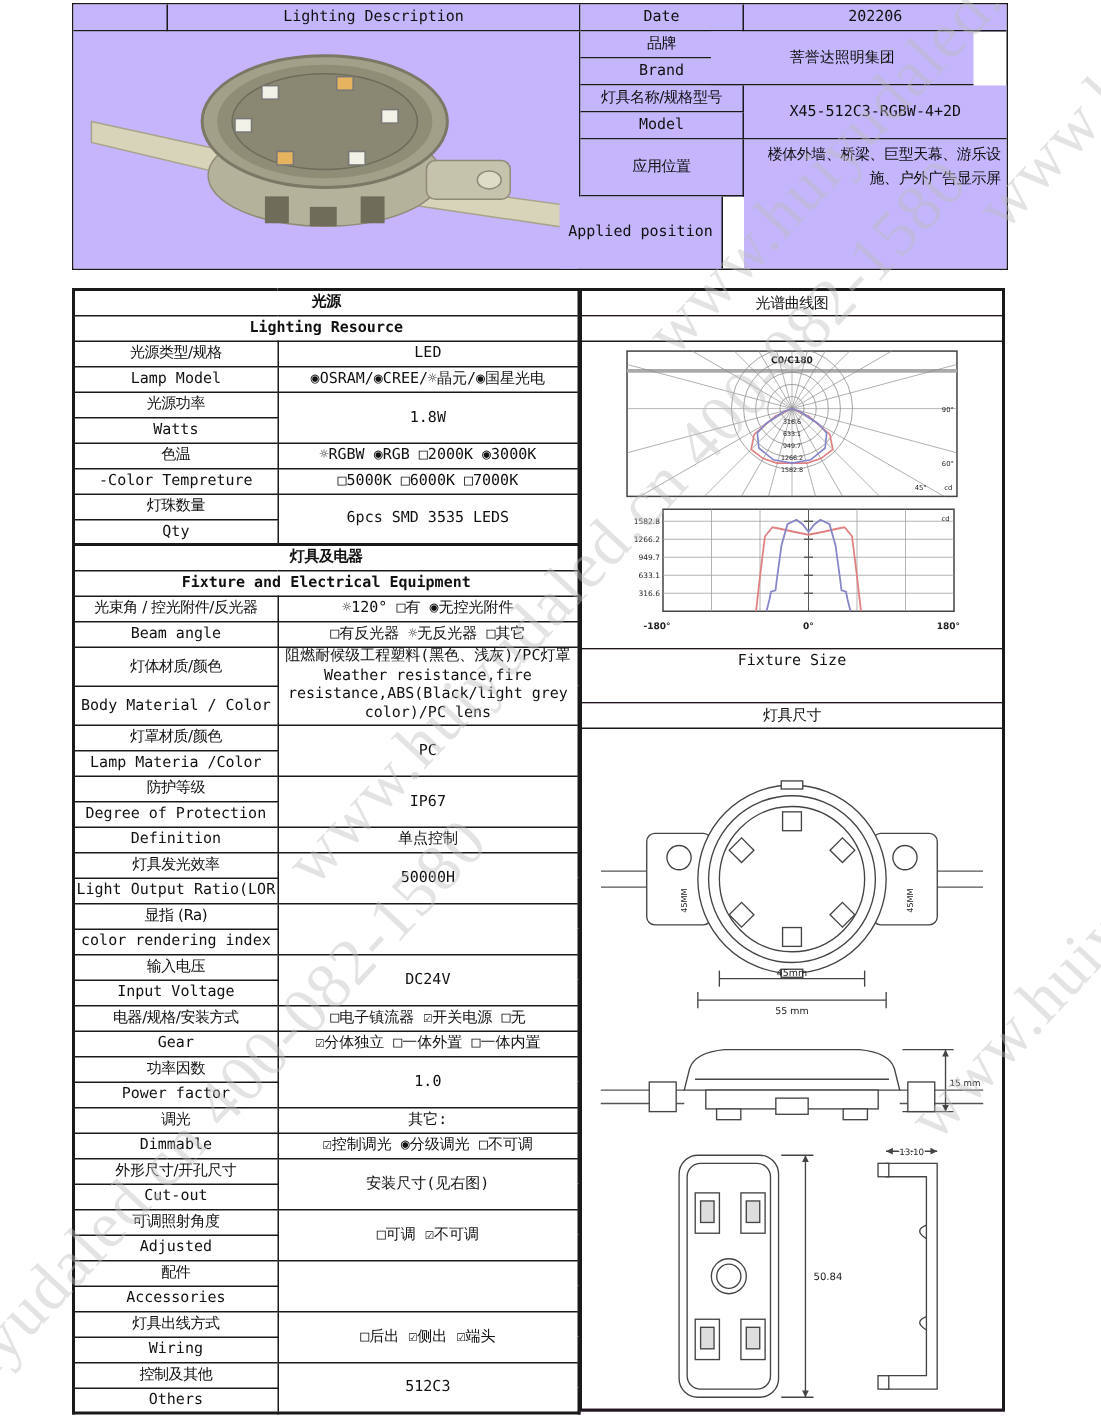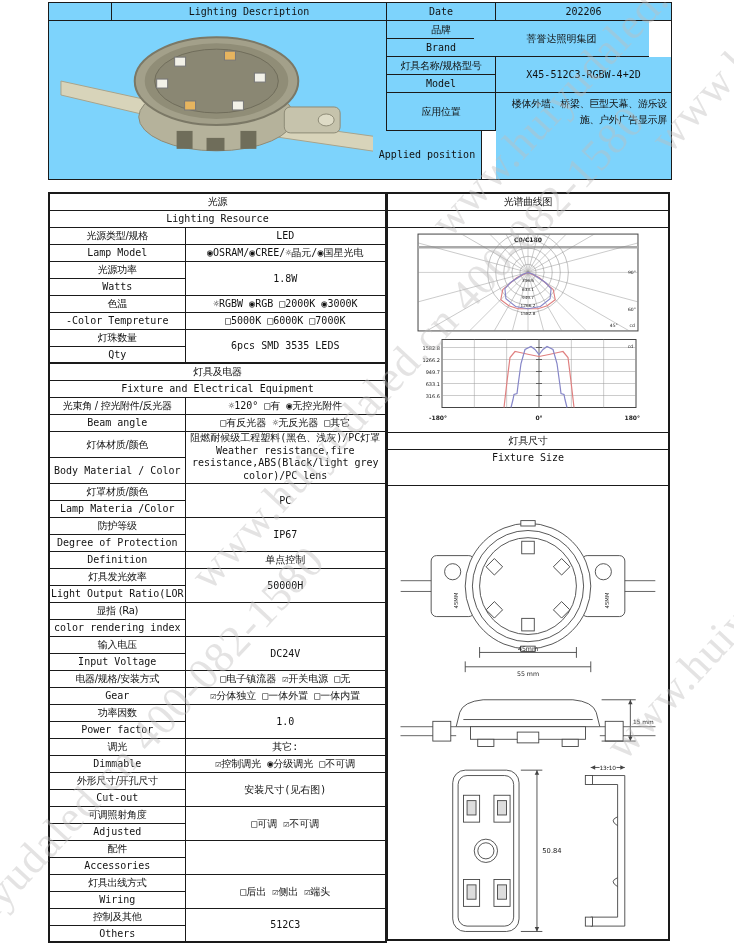--- a/index.html
+++ b/index.html
@@ -1,31 +1,31 @@
 <!DOCTYPE html>
 <html><head>
 <meta charset="utf-8">
 <style>
   html,body{margin:0;padding:0;background:#fff}
   body{width:734px;height:944px;overflow:hidden;
        font-family:"DejaVu Sans Mono","DejaVu Sans",monospace;color:#111}
   .sheet{position:relative;width:734px;height:944px;overflow:hidden;background:#fff}
   .cell{position:absolute;box-sizing:border-box;display:flex;align-items:center;justify-content:center;
-        font-size:10px;line-height:1.15;text-align:center;overflow:hidden;background:#7dd3fc}
+        font-size:10px;line-height:1.15;text-align:center;overflow:hidden;background:#c4b5fd}
   .bb{border-bottom:1px solid #1a1a1a}.br{border-right:1px solid #1a1a1a}
   .cn{font-weight:normal;font-family:"DejaVu Sans","Liberation Sans",sans-serif;letter-spacing:-0.3px}
   .topwrap{position:absolute;left:48px;top:2px;width:622px;height:176px;border:1px solid #1a1a1a;background:#fff}
   .leftwrap{position:absolute;left:48px;top:192px;width:339px;background:#fff}
   #spec-table{border-collapse:collapse;width:100%;table-layout:fixed;border:2px solid #1a1a1a}
   #spec-table td,#spec-table th{border:1px solid #1a1a1a;padding:0 1px;text-align:center;
         font-size:10px;line-height:1.1;overflow:hidden;font-weight:normal;background:#fff}
   #spec-table tr{height:17px}
   #spec-table tr.tall{height:26px}
   #spec-table .lab{white-space:nowrap}
-  #spec-table .sec{font-weight:normal}
+  #spec-table .sec{font-weight:bold}
   #spec-table th.sec.cn{border-top:2px solid #1a1a1a}
   #spec-table .tallv{font-size:10px;line-height:1.25}
   .rightwrap{position:absolute;left:386px;top:192px;width:284px;height:749px;border:2px solid #1a1a1a;
         box-sizing:border-box;background:#701a75}
   .rp-row{box-sizing:border-box;border-bottom:1px solid #1a1a1a;display:flex;align-items:center;
         justify-content:center;font-size:10px;overflow:hidden;background:#fff}
   .rp-last{border-bottom:none}
   svg text{font-family:"DejaVu Sans","Liberation Sans",sans-serif;fill:#222}
   .wm{position:absolute;z-index:9;pointer-events:none;white-space:nowrap;
       font-family:"Liberation Serif","DejaVu Serif",serif;font-size:44px;letter-spacing:1px;
@@ -339,22 +339,22 @@
         </g>
         <g font-size="6" font-weight="bold">
           <text x="24" y="84" text-anchor="middle">-180°</text>
           <text x="125" y="84" text-anchor="middle">0°</text>
           <text x="226" y="84" text-anchor="end">180°</text>
         </g>
         <text x="219" y="12" font-size="4.5" text-anchor="end">cd</text>
       </svg>
     </div>
 
+    <div class="rp-row" style="height:36px;align-items:flex-start;padding-top:2px">Fixture Size</div>
     <div class="rp-row cn" style="height:17px">灯具尺寸</div>
-    <div class="rp-row" style="height:36px;align-items:flex-start;padding-top:2px">Fixture Size</div>
 
     <div class="rp-row rp-last" style="height:453px;flex-direction:column;justify-content:flex-end;padding-top:14px">
 
       <svg viewBox="0 0 284 204" width="280" height="201">
         <line x1="0" y1="90" x2="36" y2="90" stroke="#555"></line>
           <line x1="0" y1="102" x2="36" y2="102" stroke="#555"></line>
         <line x1="248" y1="90" x2="284" y2="90" stroke="#555"></line>
           <line x1="248" y1="102" x2="284" y2="102" stroke="#555"></line>
         <rect x="34" y="62" width="48" height="68" rx="6" fill="#fff" stroke="#444"></rect>
         <circle cx="58" cy="80" r="9" fill="#fff" stroke="#444"></circle>

